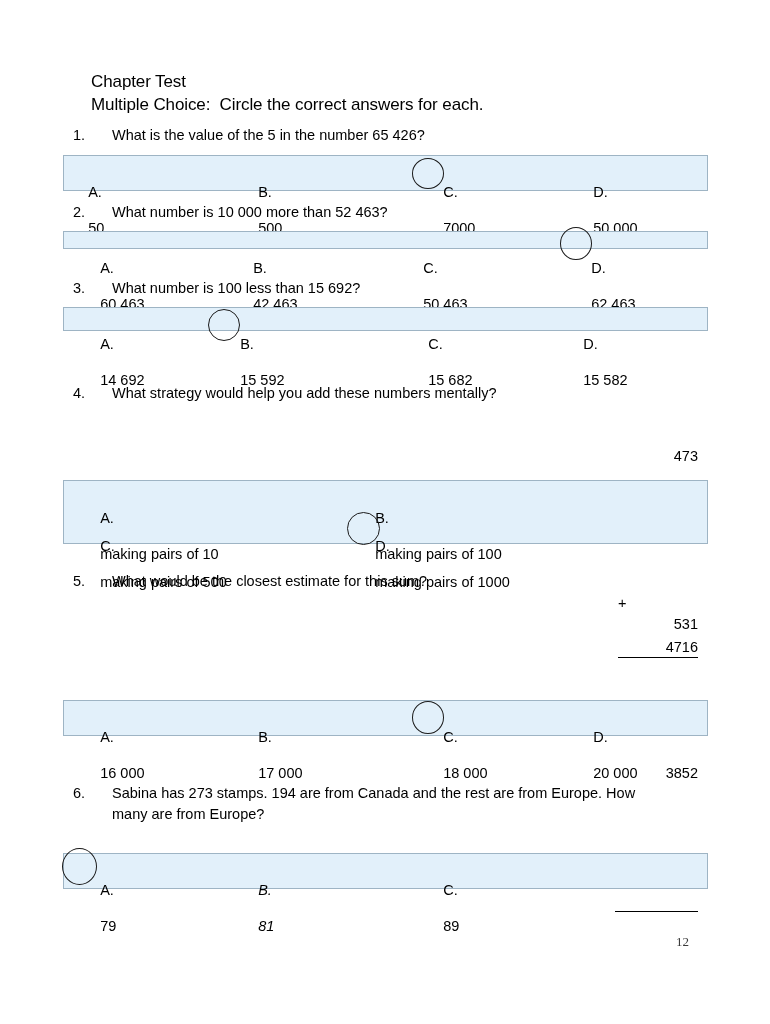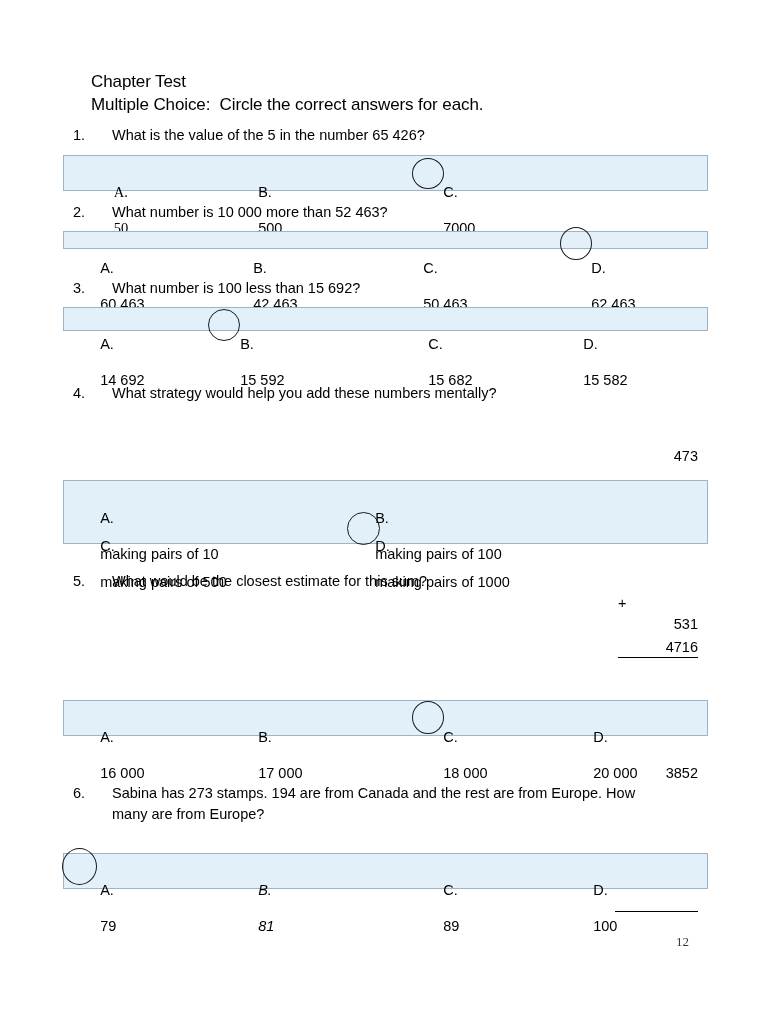--- a/index.html
+++ b/index.html
@@ -116,34 +116,39 @@
 <div class="page">
 
   <div class="heading" id="heading-1">Chapter Test</div>
   <div class="heading" id="heading-2">Multiple Choice:  Circle the correct answers for each.</div>
 
   <div class="question" style="top:125px;">
     <span class="q-num">1.</span>
     <span class="q-text">What is the value of the 5 in the number 65 426?</span>
   </div>
   <div class="optbox" style="left:63px; top:155px; width:645px; height:36px;">
-    <div class="opt" style="left:28px; top:9px;font-family:Liberation Serif, serif;">
+    <div class="opt" style="left:0; top:9px;">
       <span class="lbl">A.</span>
       <span style="display:inline-block;width:18px;"></span>
       <span>50</span>
     </div>
     <div class="opt" style="left:170px; top:9px;">
       <span class="lbl">B.</span>
       <span style="display:inline-block;width:18px;"></span>
       <span>500</span>
     </div>
     <div class="opt" style="left:355px; top:9px;">
       <span class="lbl">C.</span>
       <span style="display:inline-block;width:18px;"></span>
       <span>7000</span>
+    </div>
+    <div class="opt" style="left:505px; top:9px;">
+      <span class="lbl">D.</span>
+      <span style="display:inline-block;width:18px;"></span>
+      <span>50 000</span>
     </div>
   </div>
   <div class="circle" style="left:412px; top:158px; width:32px; height:31px;"></div>
 
   <div class="question" style="top:202px;">
     <span class="q-num">2.</span>
     <span class="q-text">What number is 10 000 more than 52 463?</span>
   </div>
   <div class="optbox" style="left:63px; top:231px; width:645px; height:18px;">
     <div class="opt" style="left:12px; top:9px;">
@@ -287,23 +292,18 @@
     <div class="opt" style="left:170px; top:9px;font-style:italic;">
       <span class="lbl">B.</span>
       <span style="display:inline-block;width:18px;"></span>
       <span>81</span>
     </div>
     <div class="opt" style="left:355px; top:9px;">
       <span class="lbl">C.</span>
       <span style="display:inline-block;width:18px;"></span>
       <span>89</span>
     </div>
-    <div class="opt" style="left:505px; top:9px;">
-      <span class="lbl">D.</span>
-      <span style="display:inline-block;width:18px;"></span>
-      <span>100</span>
-    </div>
   </div>
   <div class="circle" style="left:62px; top:848px; width:35px; height:37px;"></div>
 
   <div id="page-number">12</div>
 
 </div>
 
 </body></html>

